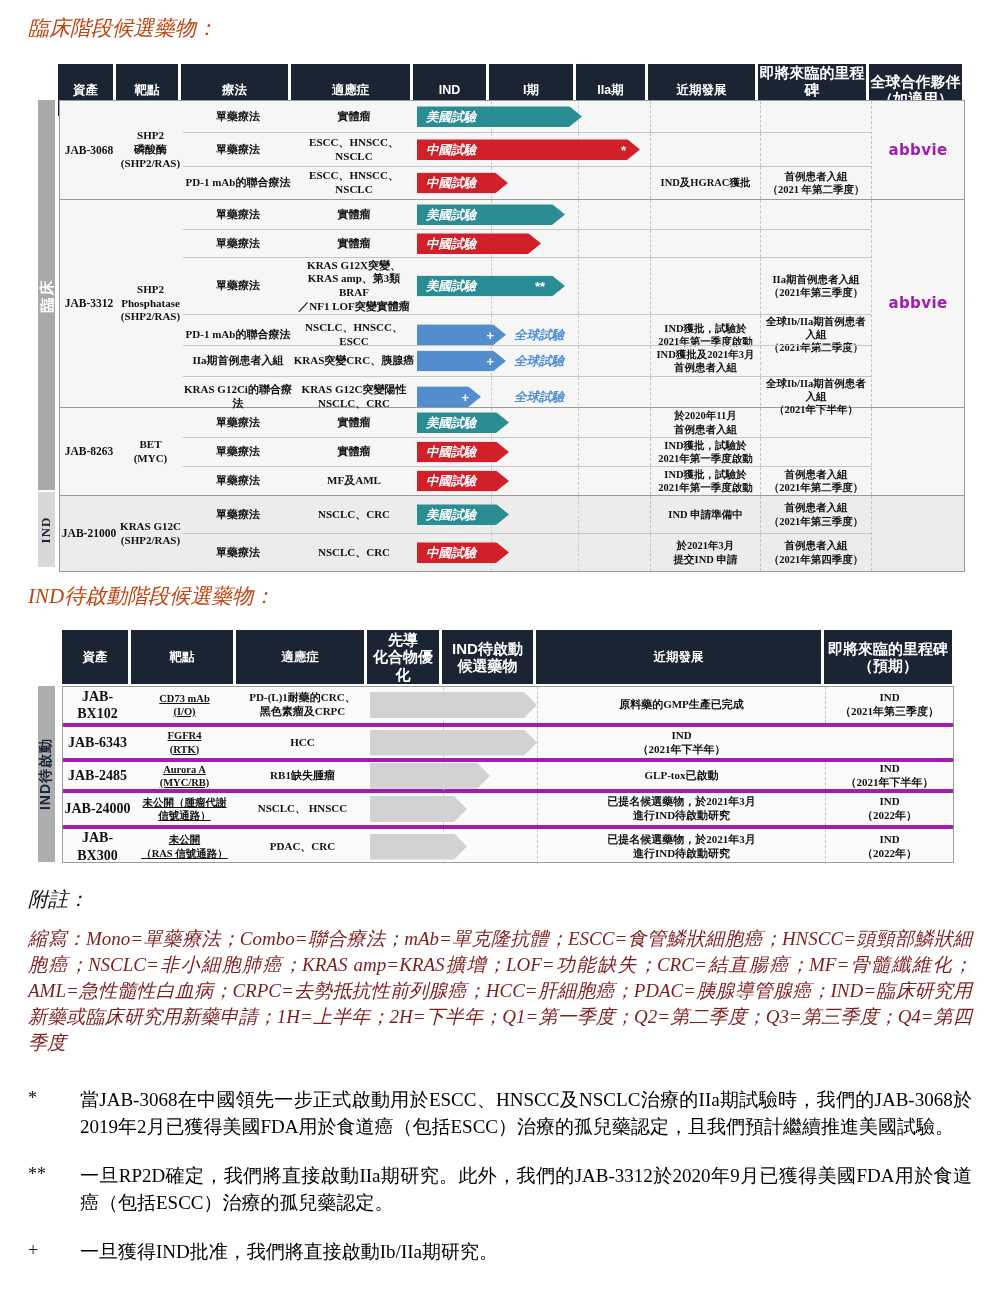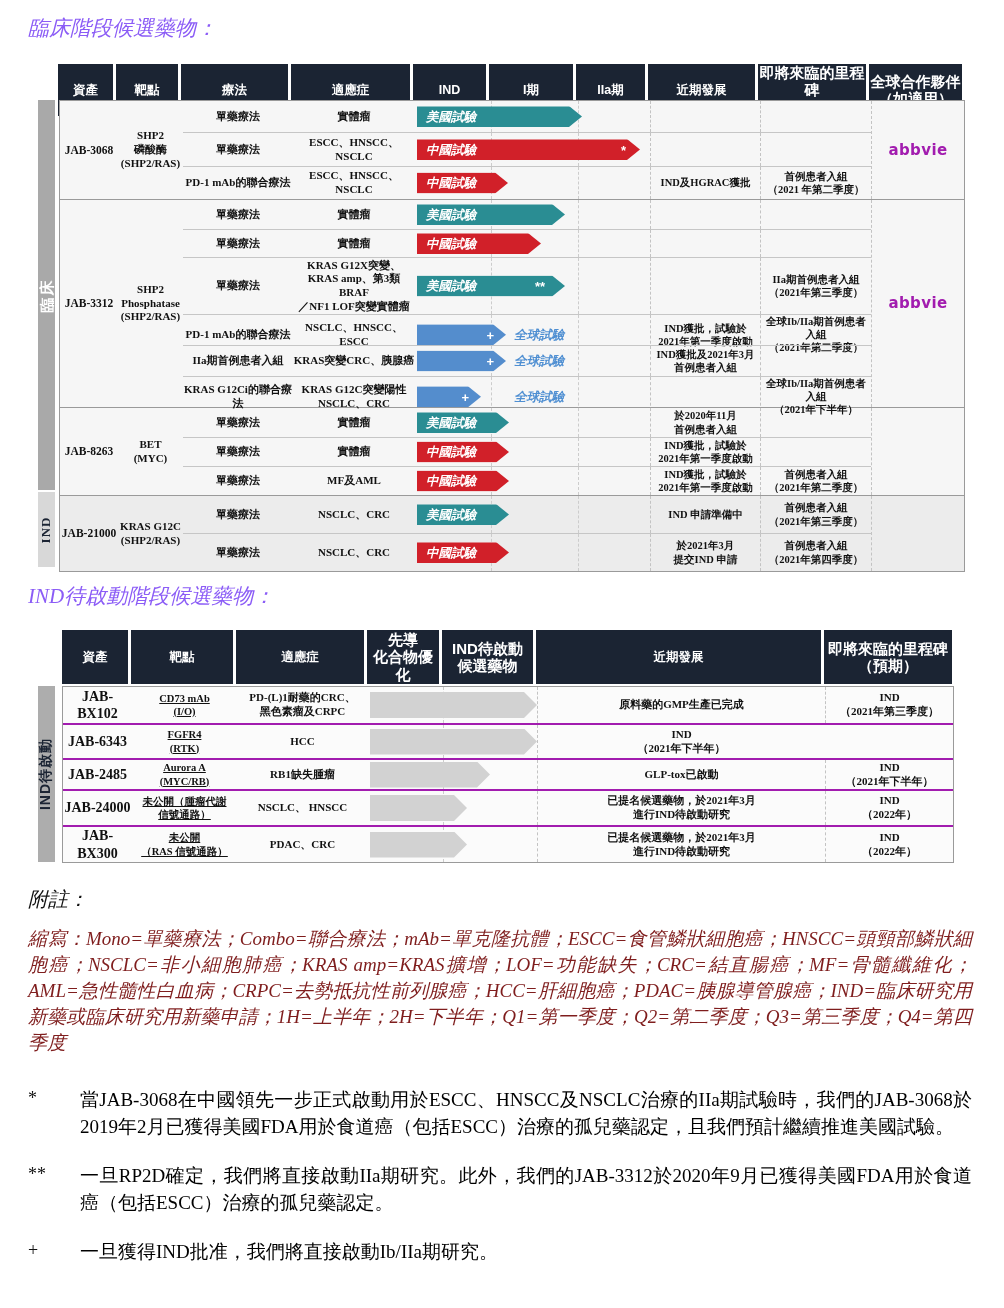--- a/index.html
+++ b/index.html
@@ -1,20 +1,20 @@
 <!DOCTYPE html>
 <html><head>
 <meta charset="utf-8">
 <style>
   * { margin:0; padding:0; box-sizing:border-box; }
   html,body { background:#ffffff; }
   .page { position:relative; width:1004px; height:1308px; background:#fff; overflow:hidden;
           font-family:"Liberation Sans","DejaVu Sans",sans-serif; color:#111; }
 
-  .sec-title { position:absolute; left:28px; font:italic 21px/1.2 "Liberation Serif","DejaVu Serif",serif; color:#8b5cf6; }
+  .sec-title { position:absolute; left:28px; font:italic 21px/1.2 "Liberation Serif","DejaVu Serif",serif; color:#c2410c; }
 
   
   .thead { display:grid; height:34px; }
   .th { background:#1b2433; color:#fff; font-weight:bold; font-size:12.5px; text-align:center;
         display:flex; align-items:center; justify-content:center; border-right:3px solid #fff;
         white-space:pre-line; line-height:1.15; }
   .th:last-child { border-right:none; }
   .th.small { font-size:15px; }
 
   .tbody { display:flex; margin-top:2px; }
@@ -64,21 +64,21 @@
   
   #table1 { position:absolute; left:28px; top:64px; width:936px; }
   #table1 .thead { margin-left:30px; grid-template-columns:58px 65px 110px 122px 76px 87px 72px 110px 111px 93px; }
   #table1 .tbody { padding-left:10px; }
 
   #table2 { position:absolute; left:28px; top:630px; width:924px; }
   #table2 .thead { margin-left:34px; height:54px; grid-template-columns:69px 105px 131px 75px 94px 288px 128px; }
   #table2 .tbody { padding-left:10px; }
   #table2 .sidecol { margin-right:7px; }
   .prow2 { display:grid; grid-template-columns:69px 105px 131px 169px 288px 128px; background:#fbfbfb; }
-  .prow2 + .prow2 { border-top:2px solid #a21caf; }
+  .prow2 + .prow2 { border-top:4px solid #a21caf; }
   .c-phase2 { position:relative; }
   .c-phase2::before { content:""; position:absolute; top:0; bottom:0; left:75px; border-left:1px dashed #cccccc; }
   .prow2 .c-dev, .prow2 .c-mile { font-size:11px; }
   .prow2 .c-asset { font-size:14px; }
   .prow2 .c-target { font-size:10.5px;text-decoration:underline; }
   #table2 .group { background:#fbfbfb; }
 
   
   .notes-title { position:absolute; left:28px; top:886px; font:italic 20px "Liberation Serif","DejaVu Serif",serif; }
   .abbr { position:absolute; left:28px; top:926px; width:944px;

